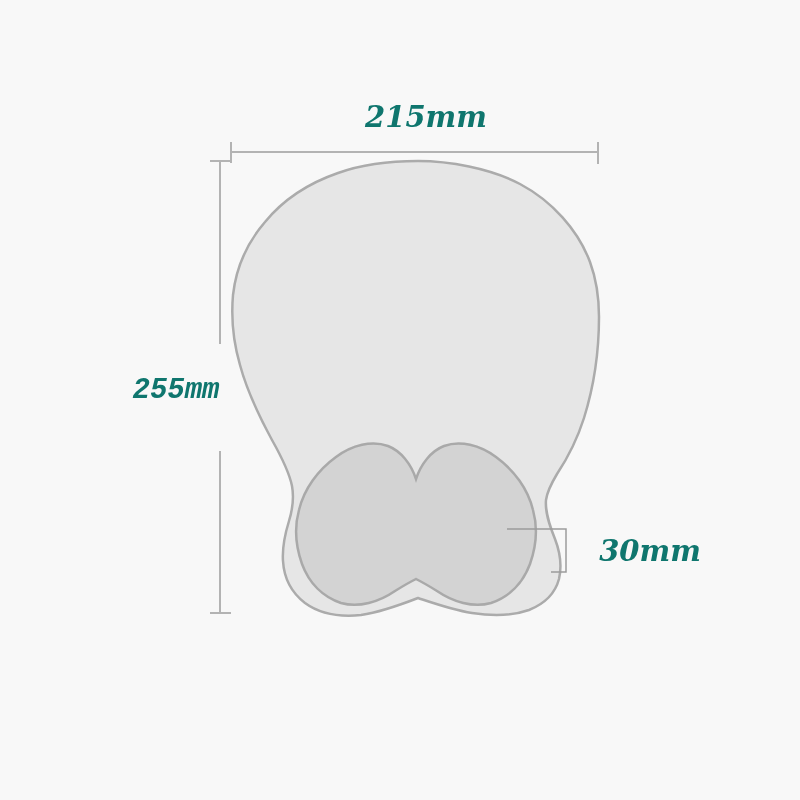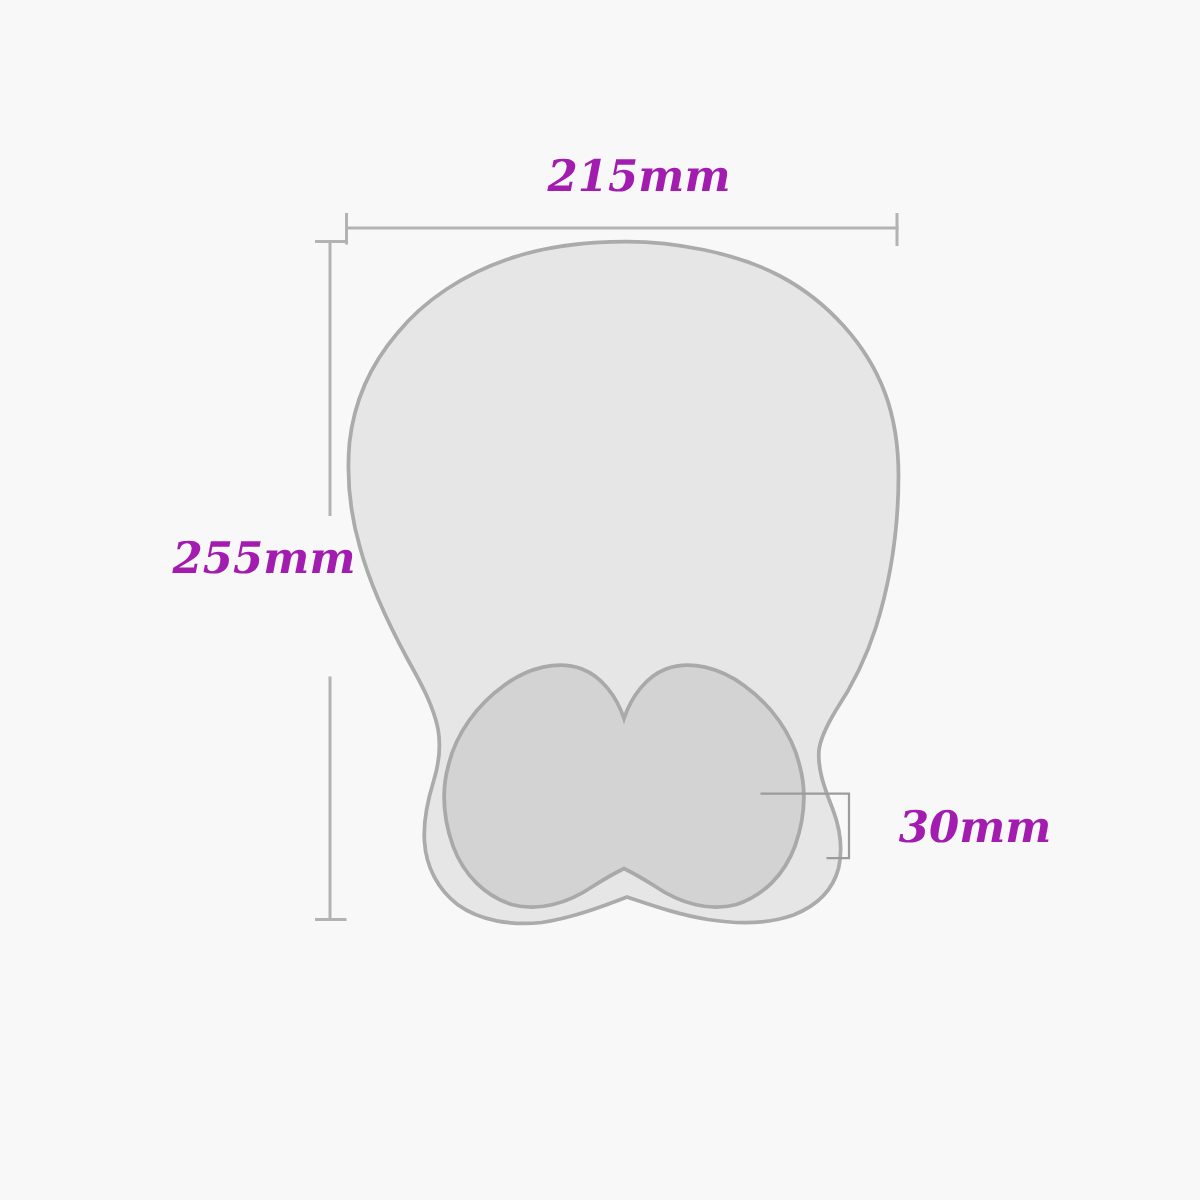--- a/index.html
+++ b/index.html
@@ -39,25 +39,25 @@
     stroke: #9c9c9c;
     stroke-width: 1.5;
   }
   .dim-label {
     position: absolute;
     transform: translate(-50%, -50%);
     font-family: "DejaVu Serif", serif;
     font-style: italic;
     font-weight: bold;
     font-size: 29px;
-    color: #a21caf;
+    color: #0f766e;
     white-space: nowrap;
   }
   .width-label     { left: 426px; top: 117px; }
-  .height-label    { left: 176px; top: 372px; }
+  .height-label    { left: 176px; top: 390px; font-family: Liberation Mono, monospace; }
   .thickness-label { left: 650px; top: 551px; }
 </style>
 </head>
 <body>
 
 <div class="stage">
 
   <svg width="800" height="800" viewBox="0 0 800 800">
 
     <path class="pad-shape" d="M 418 161

